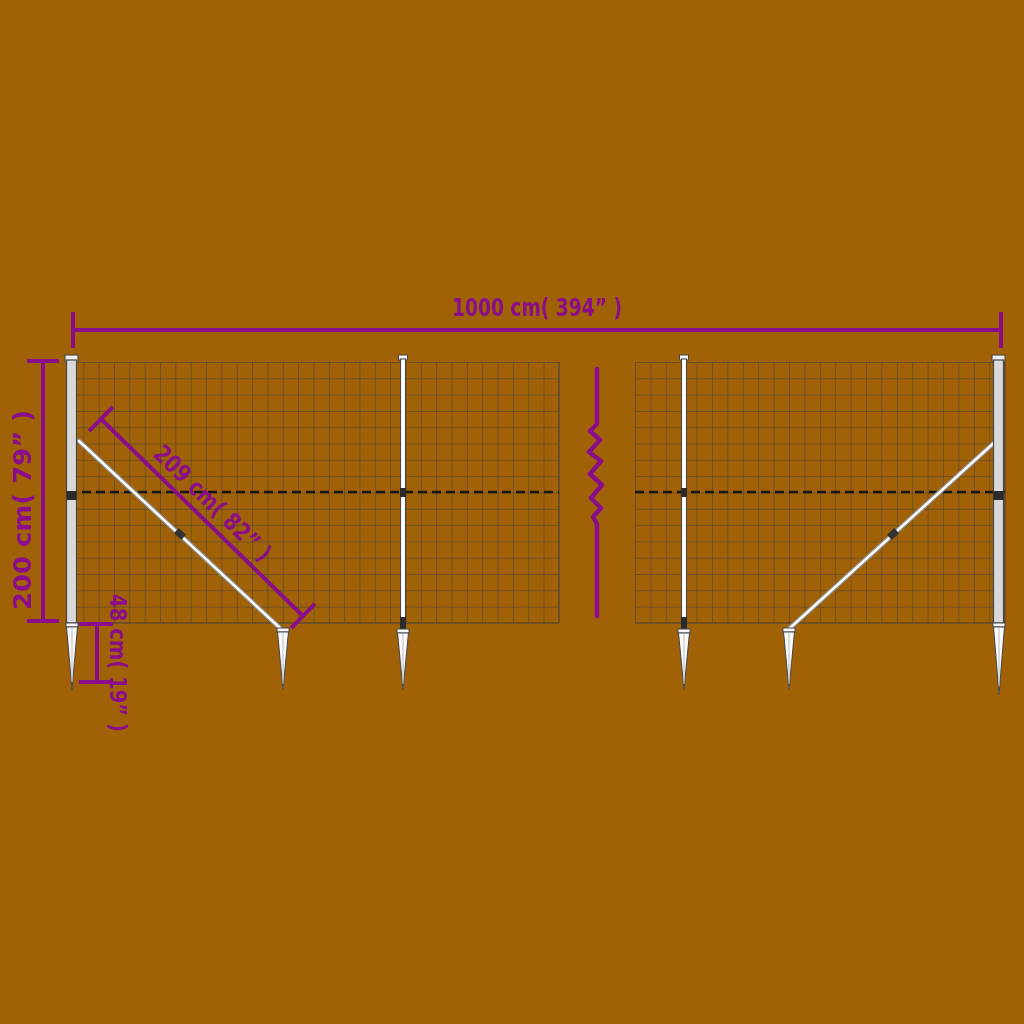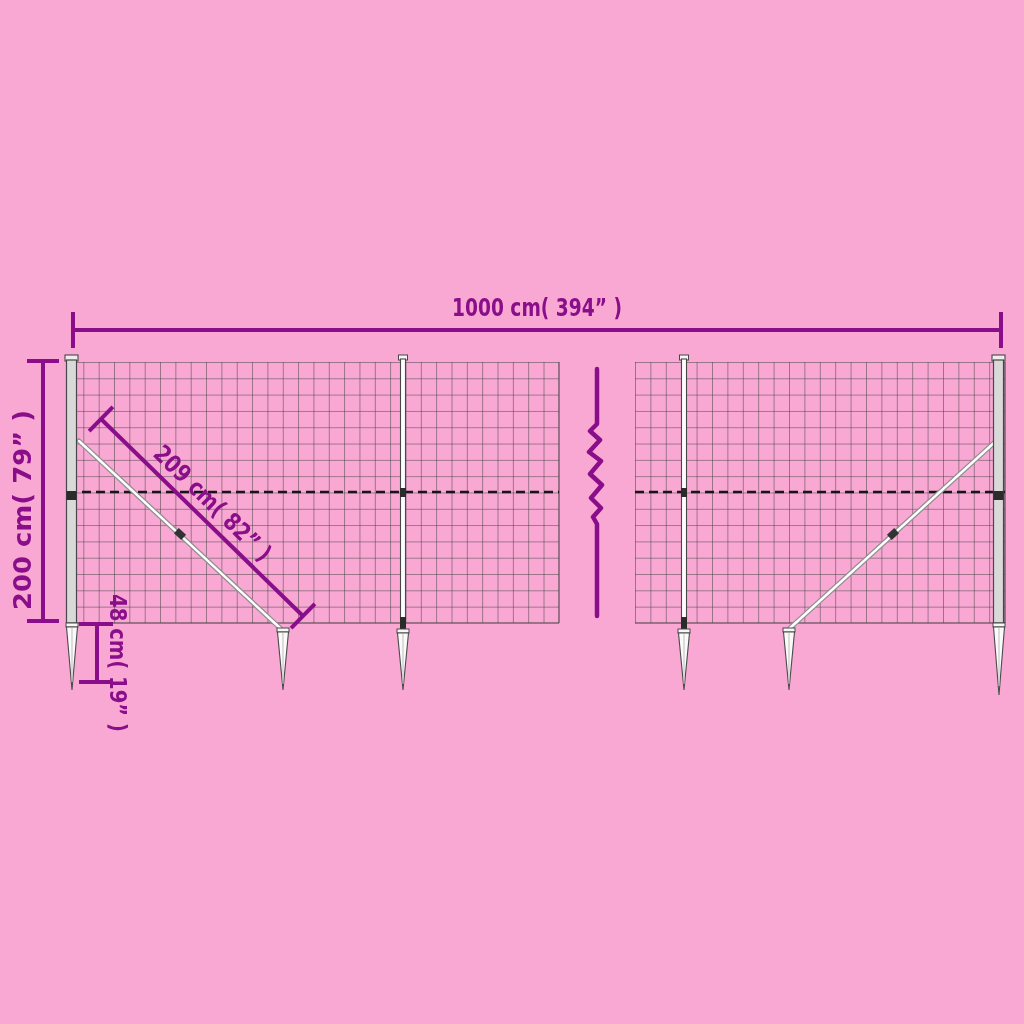--- a/index.html
+++ b/index.html
@@ -1,16 +1,16 @@
 <!DOCTYPE html>
 <html><head>
 <meta charset="utf-8">
 <style>
   html,body{margin:0;padding:0;background:#ffffff;}
-  .stage{position:relative;width:1024px;height:1024px;background:#f9a8d4;overflow:hidden;}
+  .stage{position:relative;width:1024px;height:1024px;background:#a16207;overflow:hidden;}
   svg{display:block;}
   .dim-text{
     font-family:"DejaVu Sans","Liberation Sans",sans-serif;
     font-weight:bold;
     fill:#8a0e8a;
   }
 </style>
 </head>
 <body>
 

